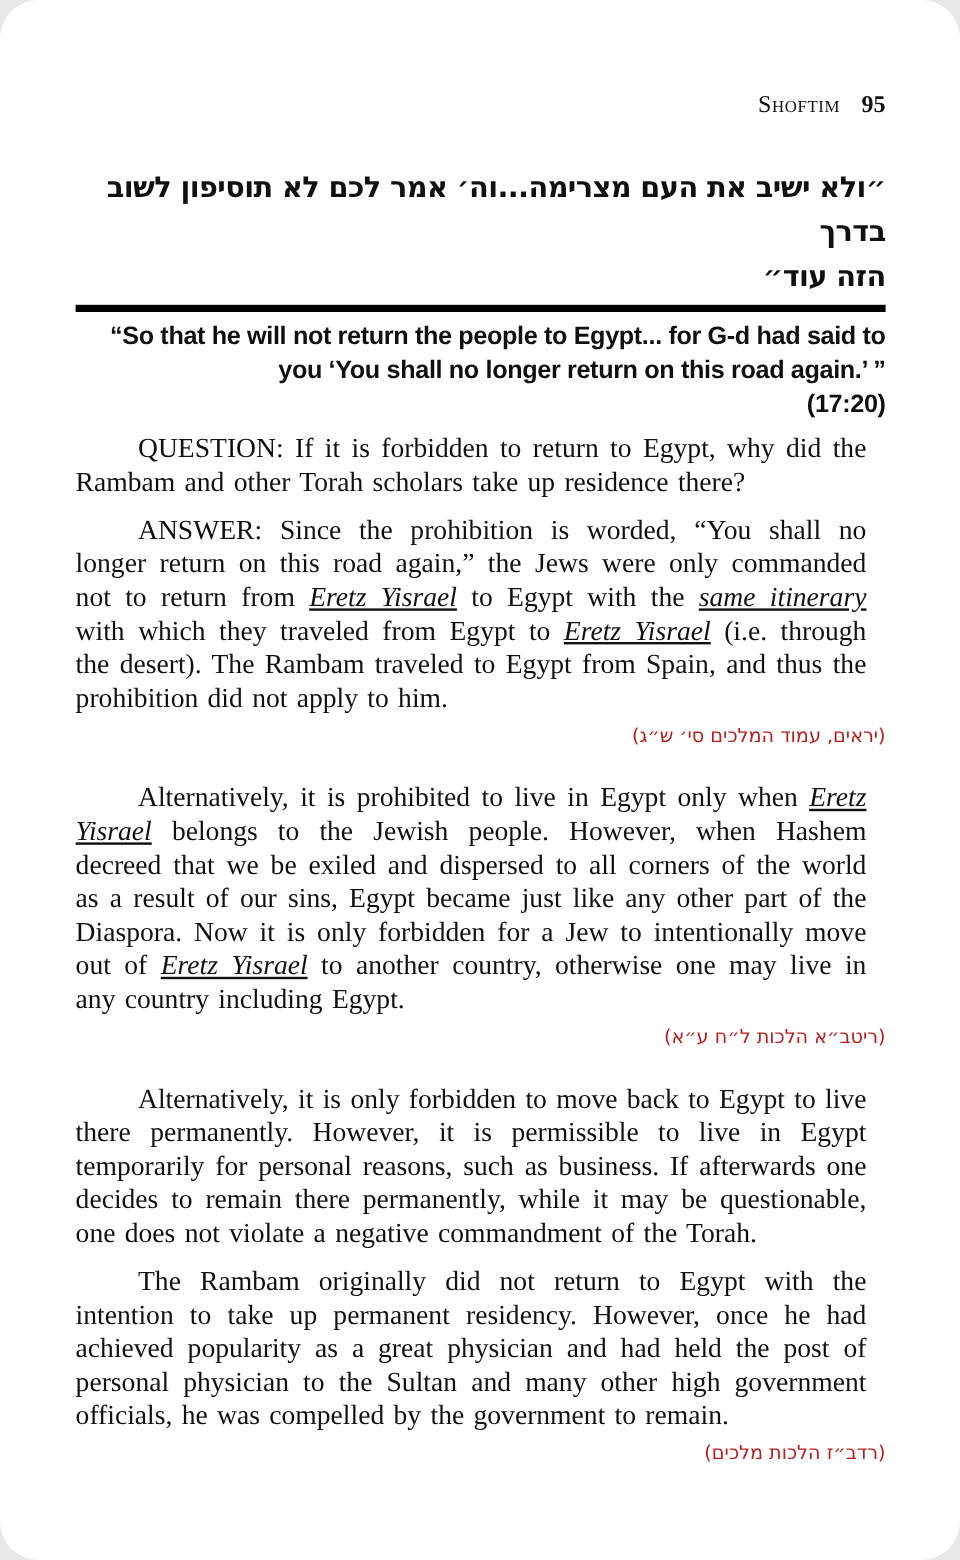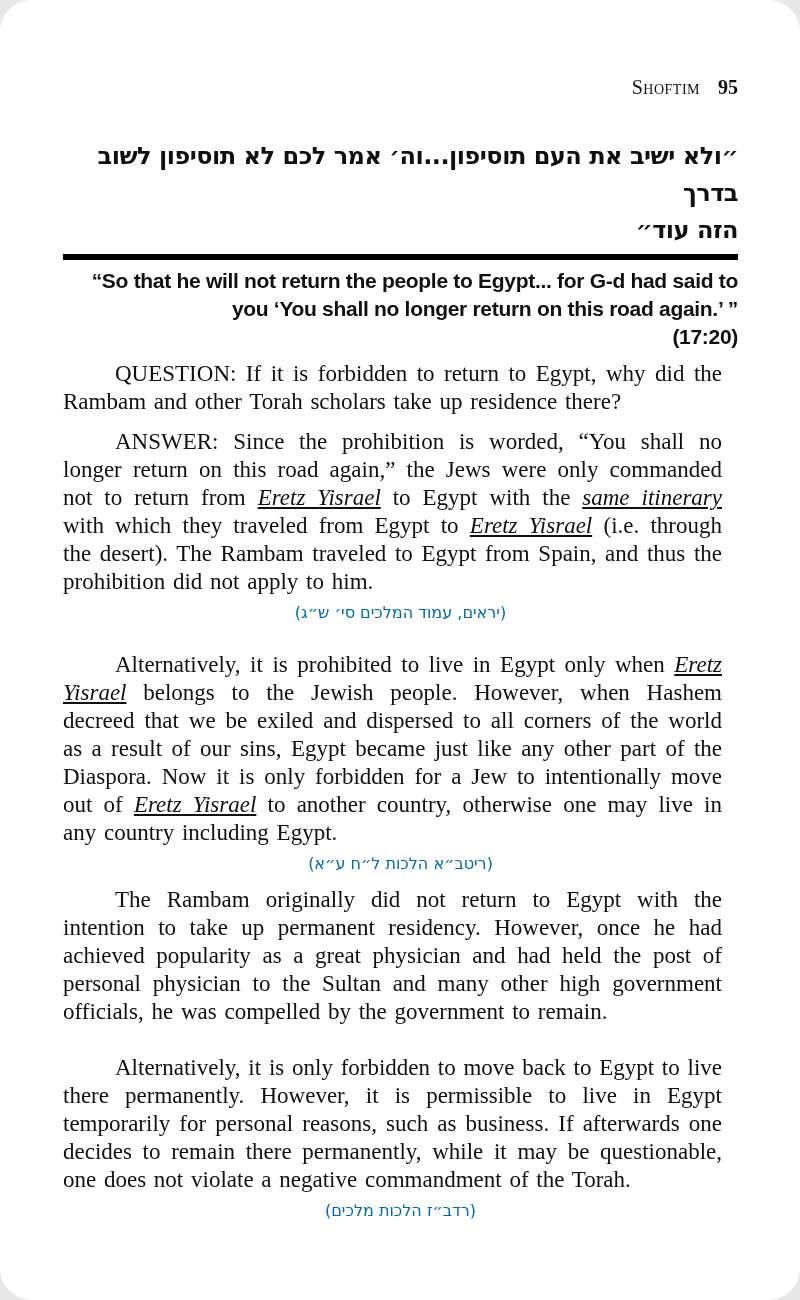--- a/index.html
+++ b/index.html
@@ -73,58 +73,58 @@
     word-spacing: 2px;
     margin: 12px 16px 0 0;
   }
   .body-para.first { margin-top: 9px; }
   .body-para.after-citation { margin-top: 28px; }
   .body-para i { font-style: italic; text-decoration: underline; }
   
   .citation {
     direction: rtl;
     unicode-bidi: embed;
-    text-align: center;
+    text-align: right;
     font-family: "DejaVu Sans", sans-serif;
     font-size: 16px;
     line-height: 20px;
     margin-top: 7px;
-    color: #0369a1;
+    color: #b91c1c;
   }
 </style>
 </head>
 <body>
 
 <div class="page">
 
   <div class="running-header">
     <span class="section-title">Shoftim</span><span class="page-number">95</span>
   </div>
 
   <div class="heb-heading" lang="he">
-    <div>״ולא ישיב את העם תוסיפון...וה׳ אמר לכם לא תוסיפון לשוב בדרך</div>
+    <div>״ולא ישיב את העם מצרימה...וה׳ אמר לכם לא תוסיפון לשוב בדרך</div>
     <div>הזה עוד״</div>
   </div>
 
   <div class="rule"></div>
 
   <div class="eng-heading">
     <span>“So that he will not return the people to Egypt... for G-d had said to you ‘You shall no longer return on this road again.’ ”</span>
     <span class="verse-ref">(17:20)</span>
   </div>
 
   <p class="body-para first"><span>QUESTION: If it is forbidden to return to Egypt, why did the Rambam and other Torah scholars take up residence there?</span></p>
 
   <p class="body-para"><span>ANSWER: Since the prohibition is worded, “You shall no longer return on this road again,” the Jews were only commanded not to return from </span><i>Eretz Yisrael</i><span> to Egypt with the </span><i>same itinerary</i><span> with which they traveled from Egypt to </span><i>Eretz Yisrael</i><span> (i.e. through the desert). The Rambam traveled to Egypt from Spain, and thus the prohibition did not apply to him.</span></p>
 
   <div class="citation" lang="he">(יראים, עמוד המלכים סי׳ ש״ג)</div>
 
   <p class="body-para after-citation"><span>Alternatively, it is prohibited to live in Egypt only when </span><i>Eretz Yisrael</i><span> belongs to the Jewish people. However, when Hashem decreed that we be exiled and dispersed to all corners of the world as a result of our sins, Egypt became just like any other part of the Diaspora. Now it is only forbidden for a Jew to intentionally move out of </span><i>Eretz Yisrael</i><span> to another country, otherwise one may live in any country including Egypt.</span></p>
 
   <div class="citation" lang="he">(ריטב״א הלכות ל״ח ע״א)</div>
 
+  <p class="body-para after-citation"><span>Alternatively, it is only forbidden to move back to Egypt to live there permanently. However, it is permissible to live in Egypt temporarily for personal reasons, such as business. If afterwards one decides to remain there permanently, while it may be questionable, one does not violate a negative commandment of the Torah.</span></p>
+
   <p class="body-para"><span>The Rambam originally did not return to Egypt with the intention to take up permanent residency. However, once he had achieved popularity as a great physician and had held the post of personal physician to the Sultan and many other high government officials, he was compelled by the government to remain.</span></p>
-
-  <p class="body-para after-citation"><span>Alternatively, it is only forbidden to move back to Egypt to live there permanently. However, it is permissible to live in Egypt temporarily for personal reasons, such as business. If afterwards one decides to remain there permanently, while it may be questionable, one does not violate a negative commandment of the Torah.</span></p>
 
   <div class="citation" lang="he">(רדב״ז הלכות מלכים)</div>
 
 </div>
 
 </body></html>

